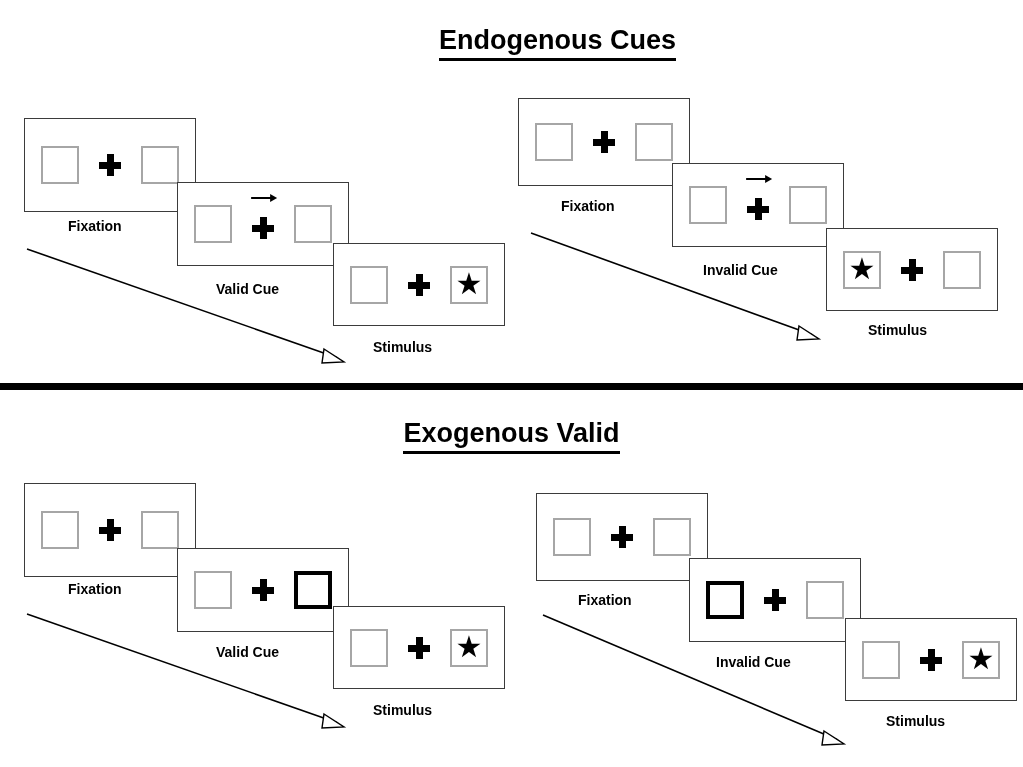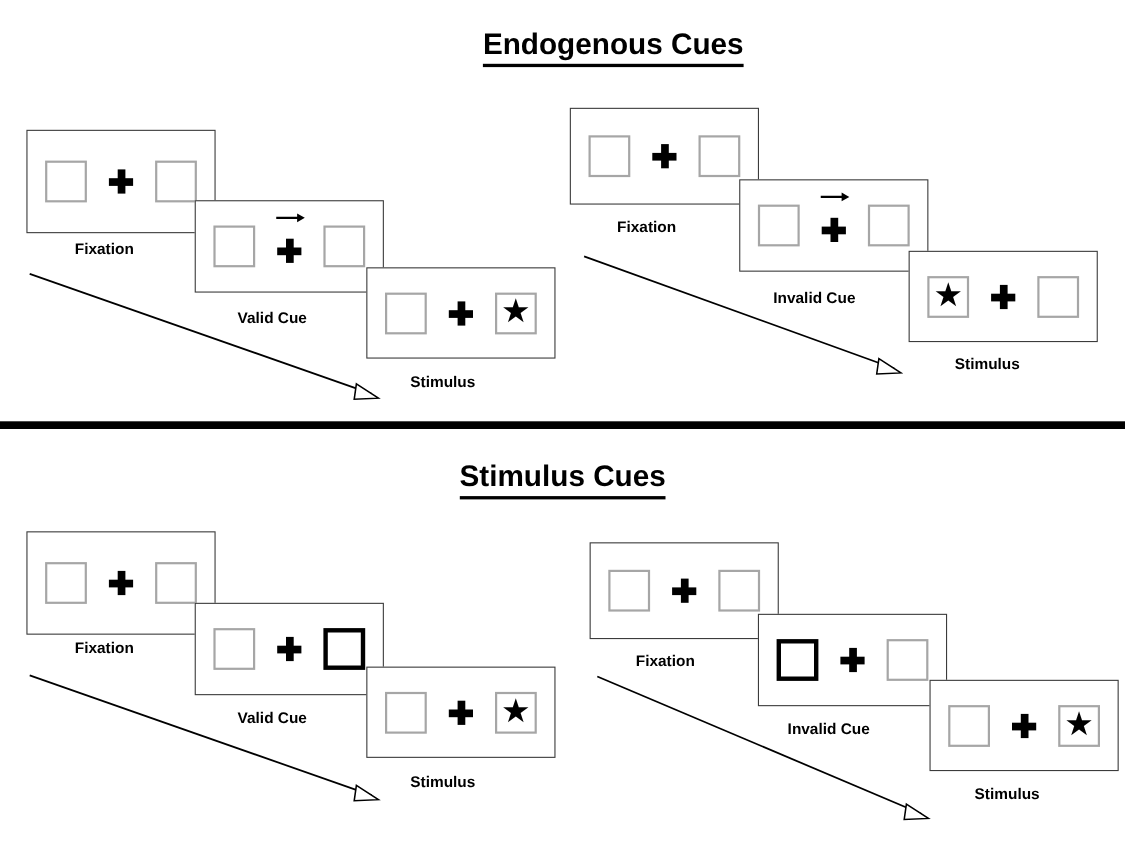--- a/index.html
+++ b/index.html
@@ -212,21 +212,21 @@
 <div class="caption" style="left:868px; top:322px;">Stimulus</div>
 
 <svg class="flow-arrow" style="left:528px; top:230px;" width="300" height="120" viewBox="0 0 300 120">
   <line x1="3" y1="3" x2="285" y2="105" stroke="#000" stroke-width="1.6"></line>
   <polygon points="271,96 291,109 269,110" fill="#ffffff" stroke="#000" stroke-width="1.4"></polygon>
 </svg>
 
 <div class="divider" style="top:383px;"></div>
 
 <div class="section-title" style="top:418px;">
-  <span class="t">Stimulus Cues</span>
+  <span class="t">Exogenous Valid</span>
 </div>
 
 <div class="panel" style="left:24px; top:483px; width:172px; height:94px;">
   <div class="panel-inner">
     <div class="box"></div>
     <div class="center-col">
       <div class="plus"></div>
     </div>
     <div class="box"></div>
   </div>

